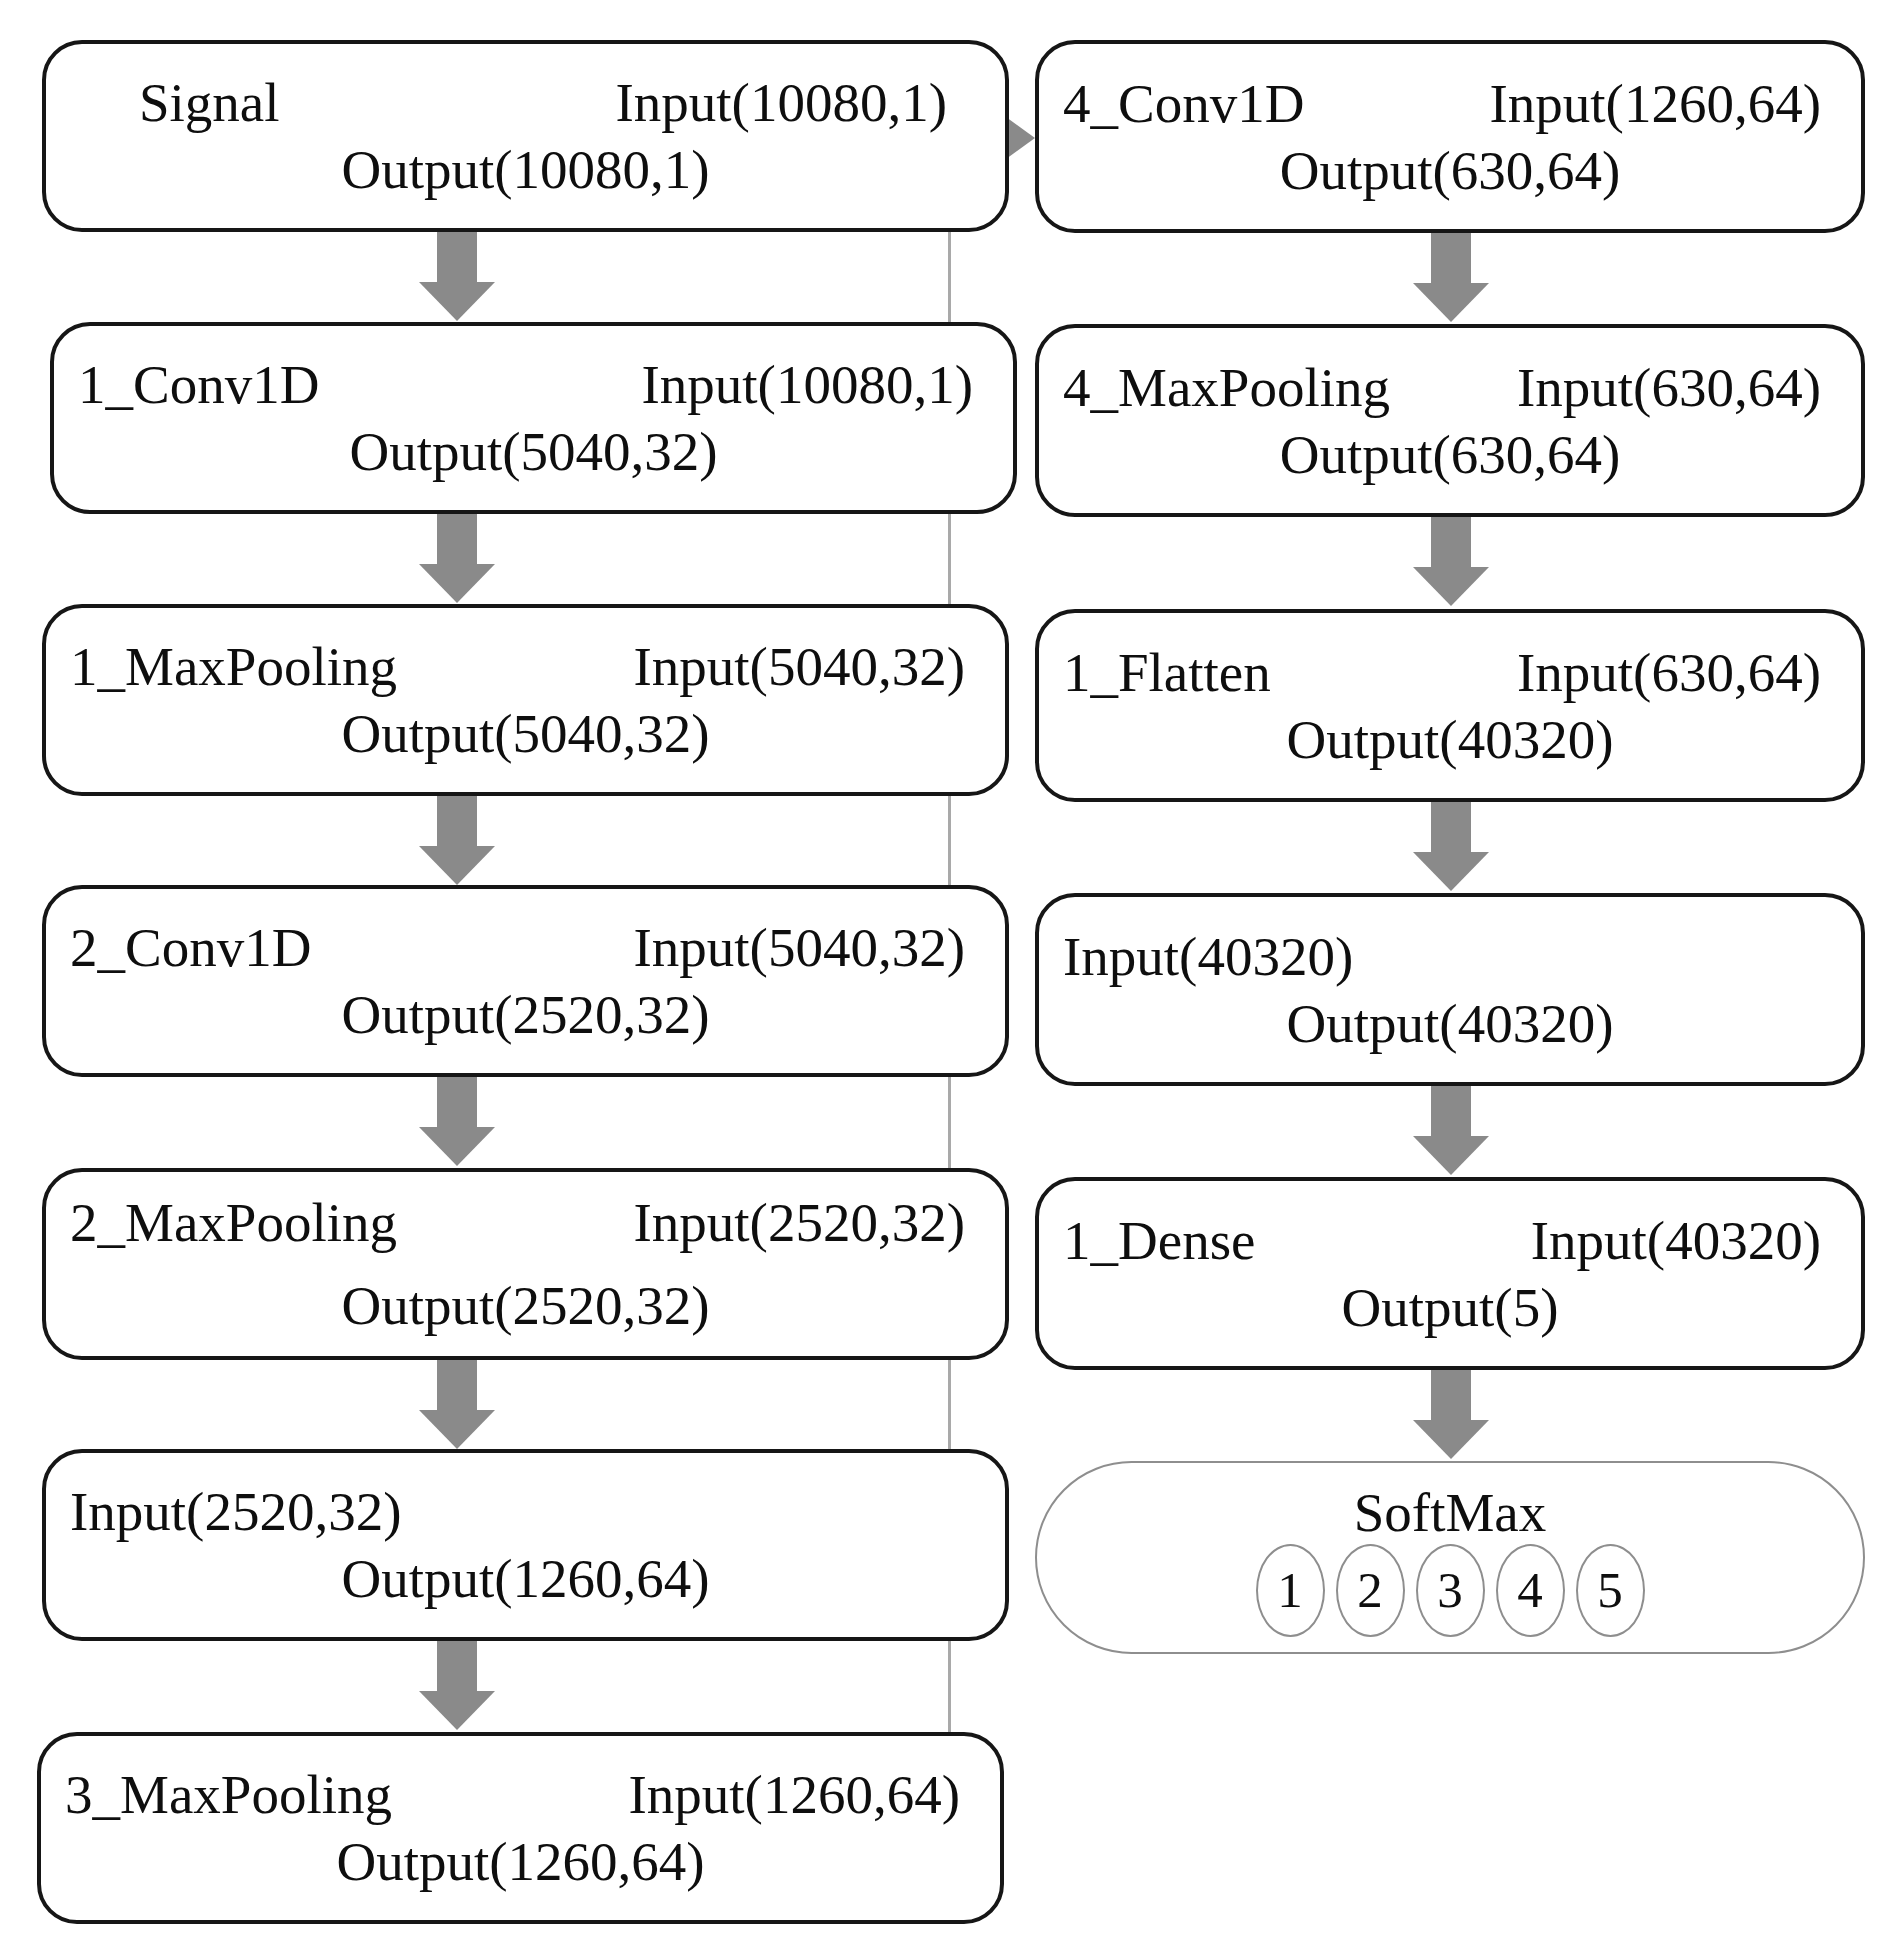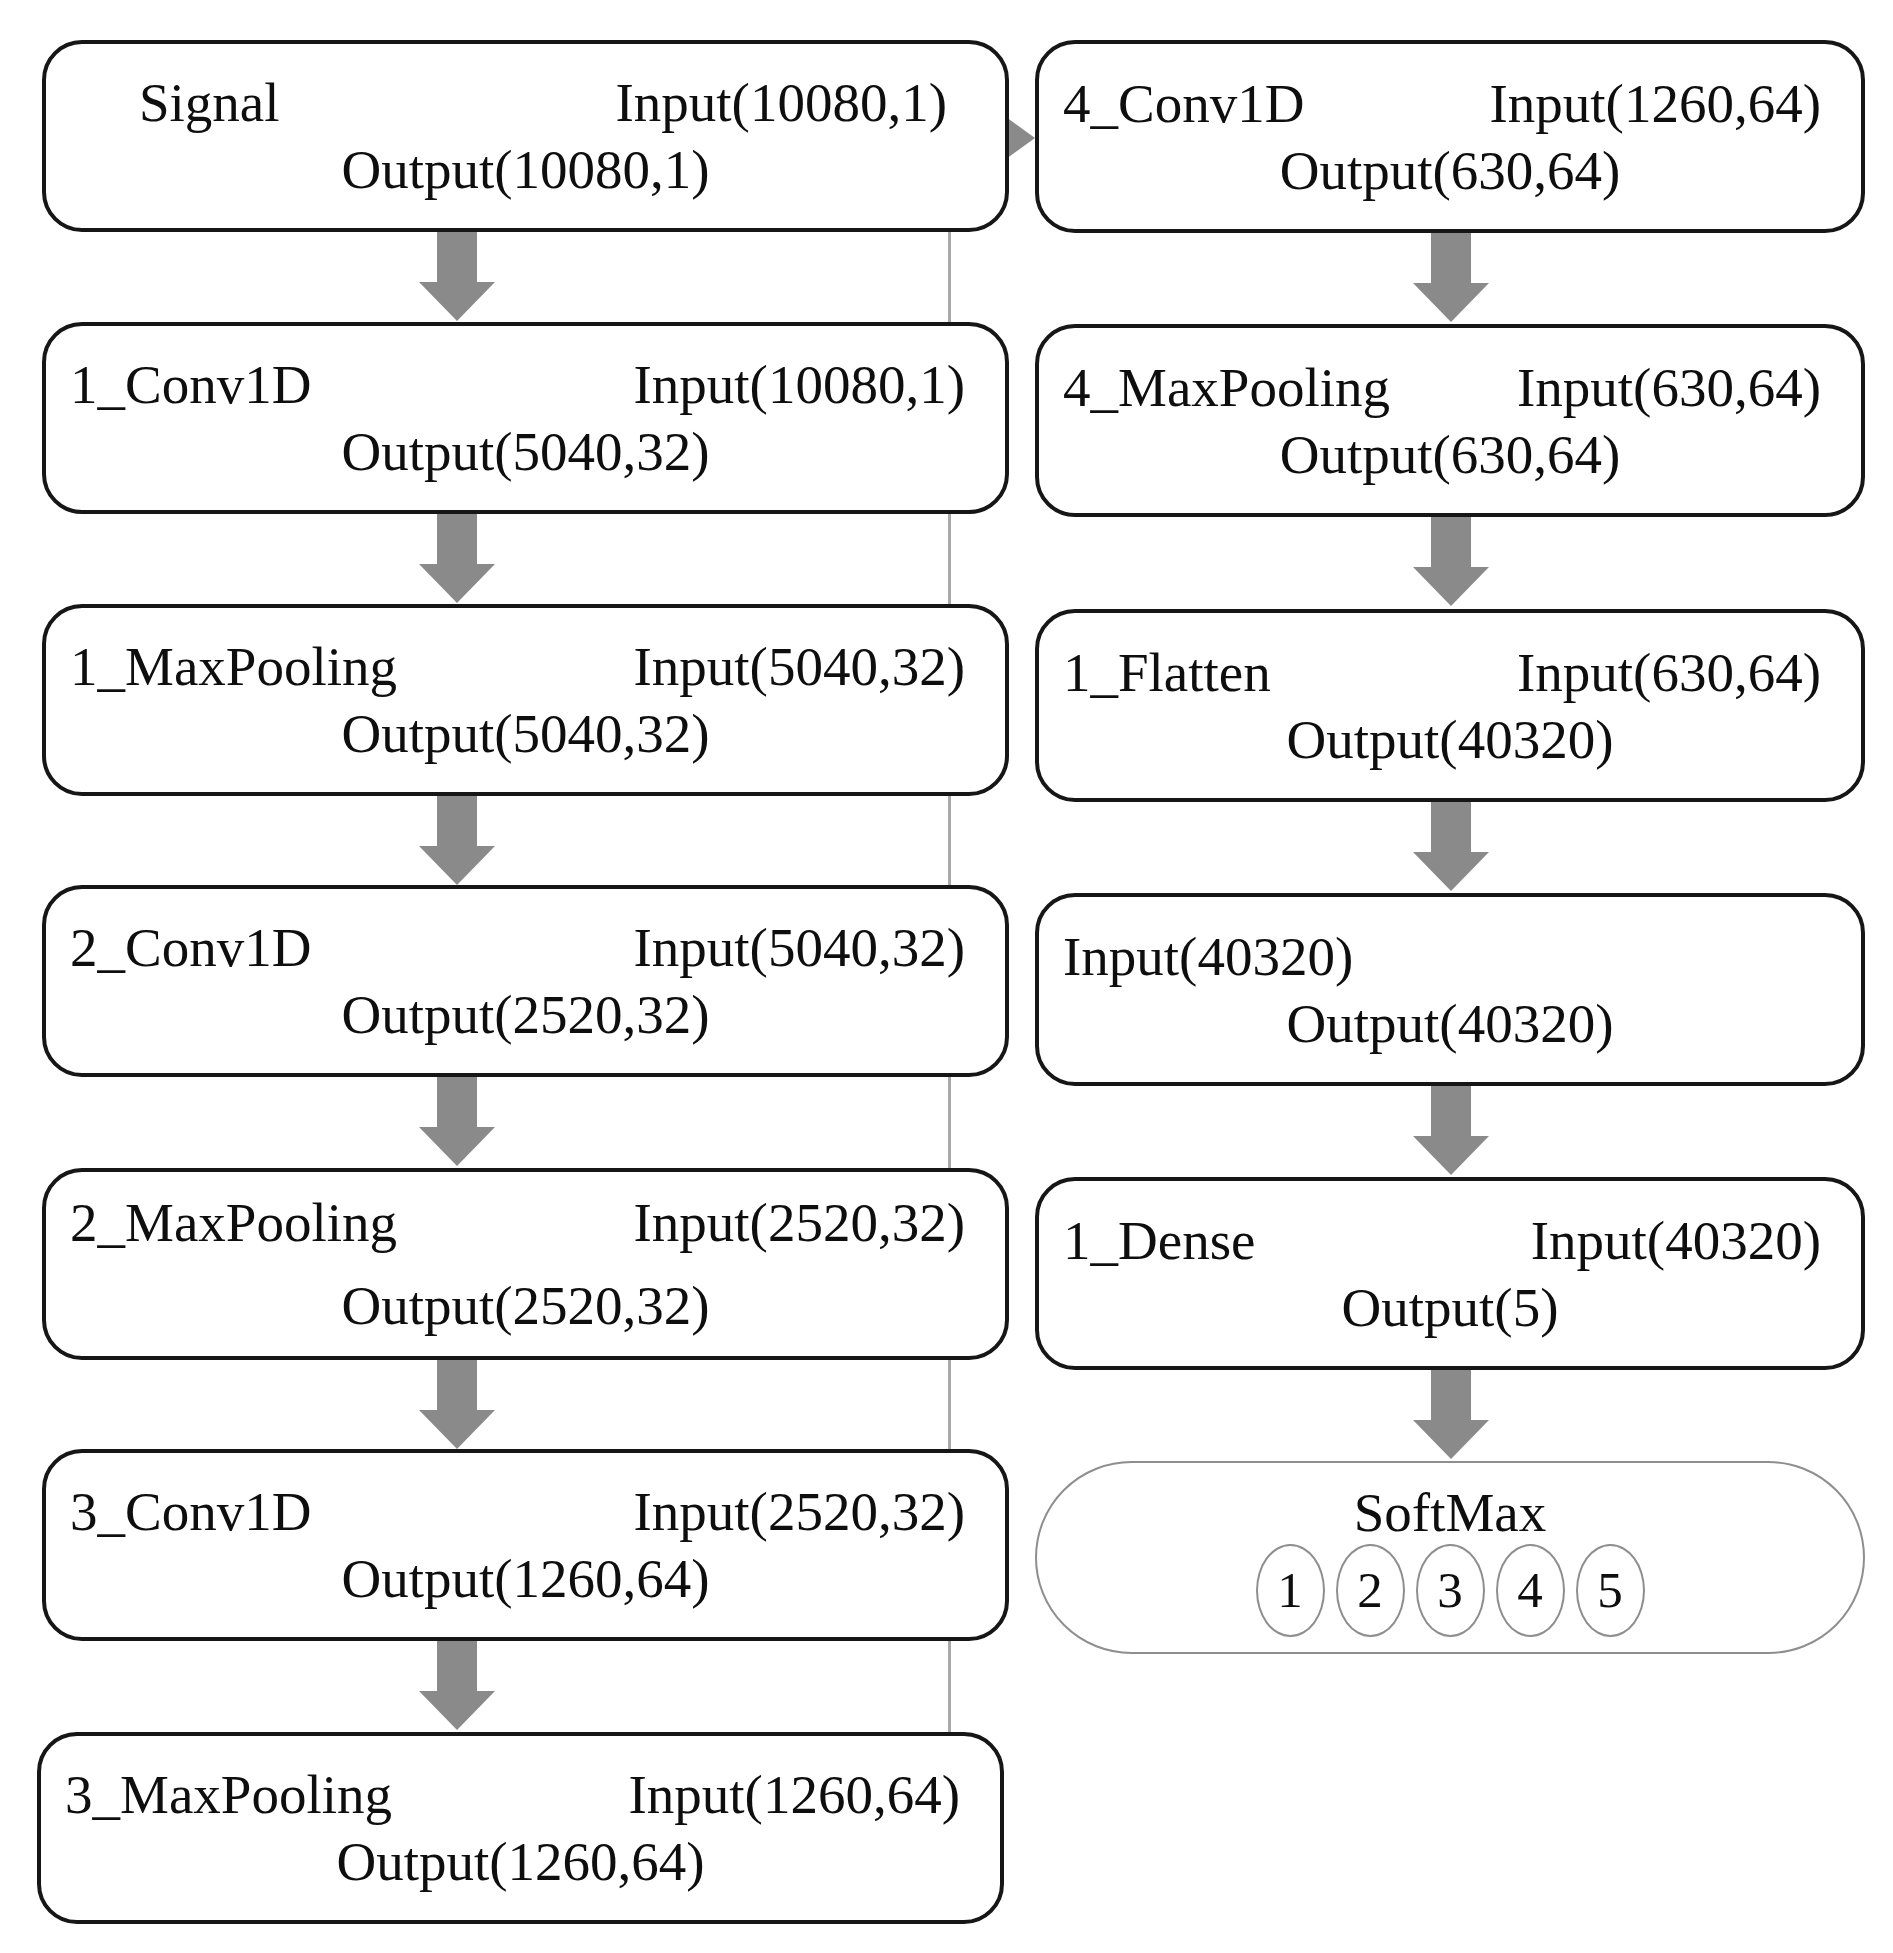--- a/index.html
+++ b/index.html
@@ -80,21 +80,21 @@
 <div class="canvas">
 
   <div class="node node-signal" style="left:42px; top:40px;">
     <div class="l1">
       <span>Signal</span>
       <span>Input(10080,1)</span>
     </div>
     <div class="l2">Output(10080,1)</div>
   </div>
 
-  <div class="node" style="left:42px; top:322px;">
+  <div class="node" style="left:50px; top:322px;">
     <div class="l1">
       <span>1_Conv1D</span>
       <span>Input(10080,1)</span>
     </div>
     <div class="l2">Output(5040,32)</div>
   </div>
 
   <div class="node" style="left:42px; top:604px;">
     <div class="l1">
       <span>1_MaxPooling</span>
@@ -114,21 +114,20 @@
   <div class="node" style="left:42px; top:1168px;gap:16px;">
     <div class="l1">
       <span>2_MaxPooling</span>
       <span>Input(2520,32)</span>
     </div>
     <div class="l2">Output(2520,32)</div>
   </div>
 
   <div class="node" style="left:42px; top:1449px;">
     <div class="l1">
-      <span>3_Conv1D</span>
       <span>Input(2520,32)</span>
     </div>
     <div class="l2">Output(1260,64)</div>
   </div>
 
   <div class="node" style="left:37px; top:1732px;">
     <div class="l1">
       <span>3_MaxPooling</span>
       <span>Input(1260,64)</span>
     </div>

